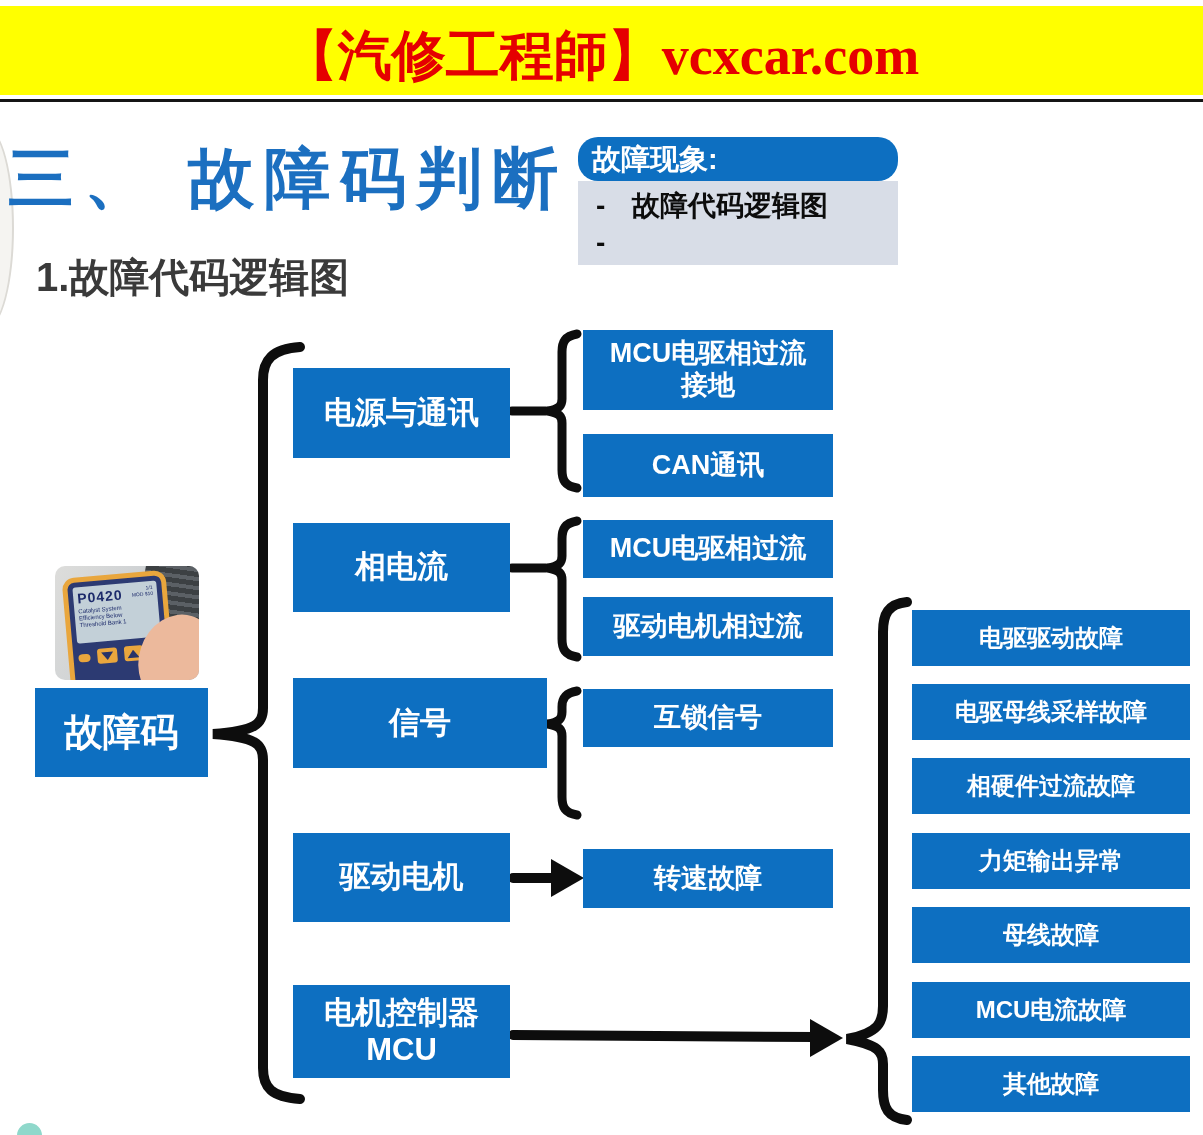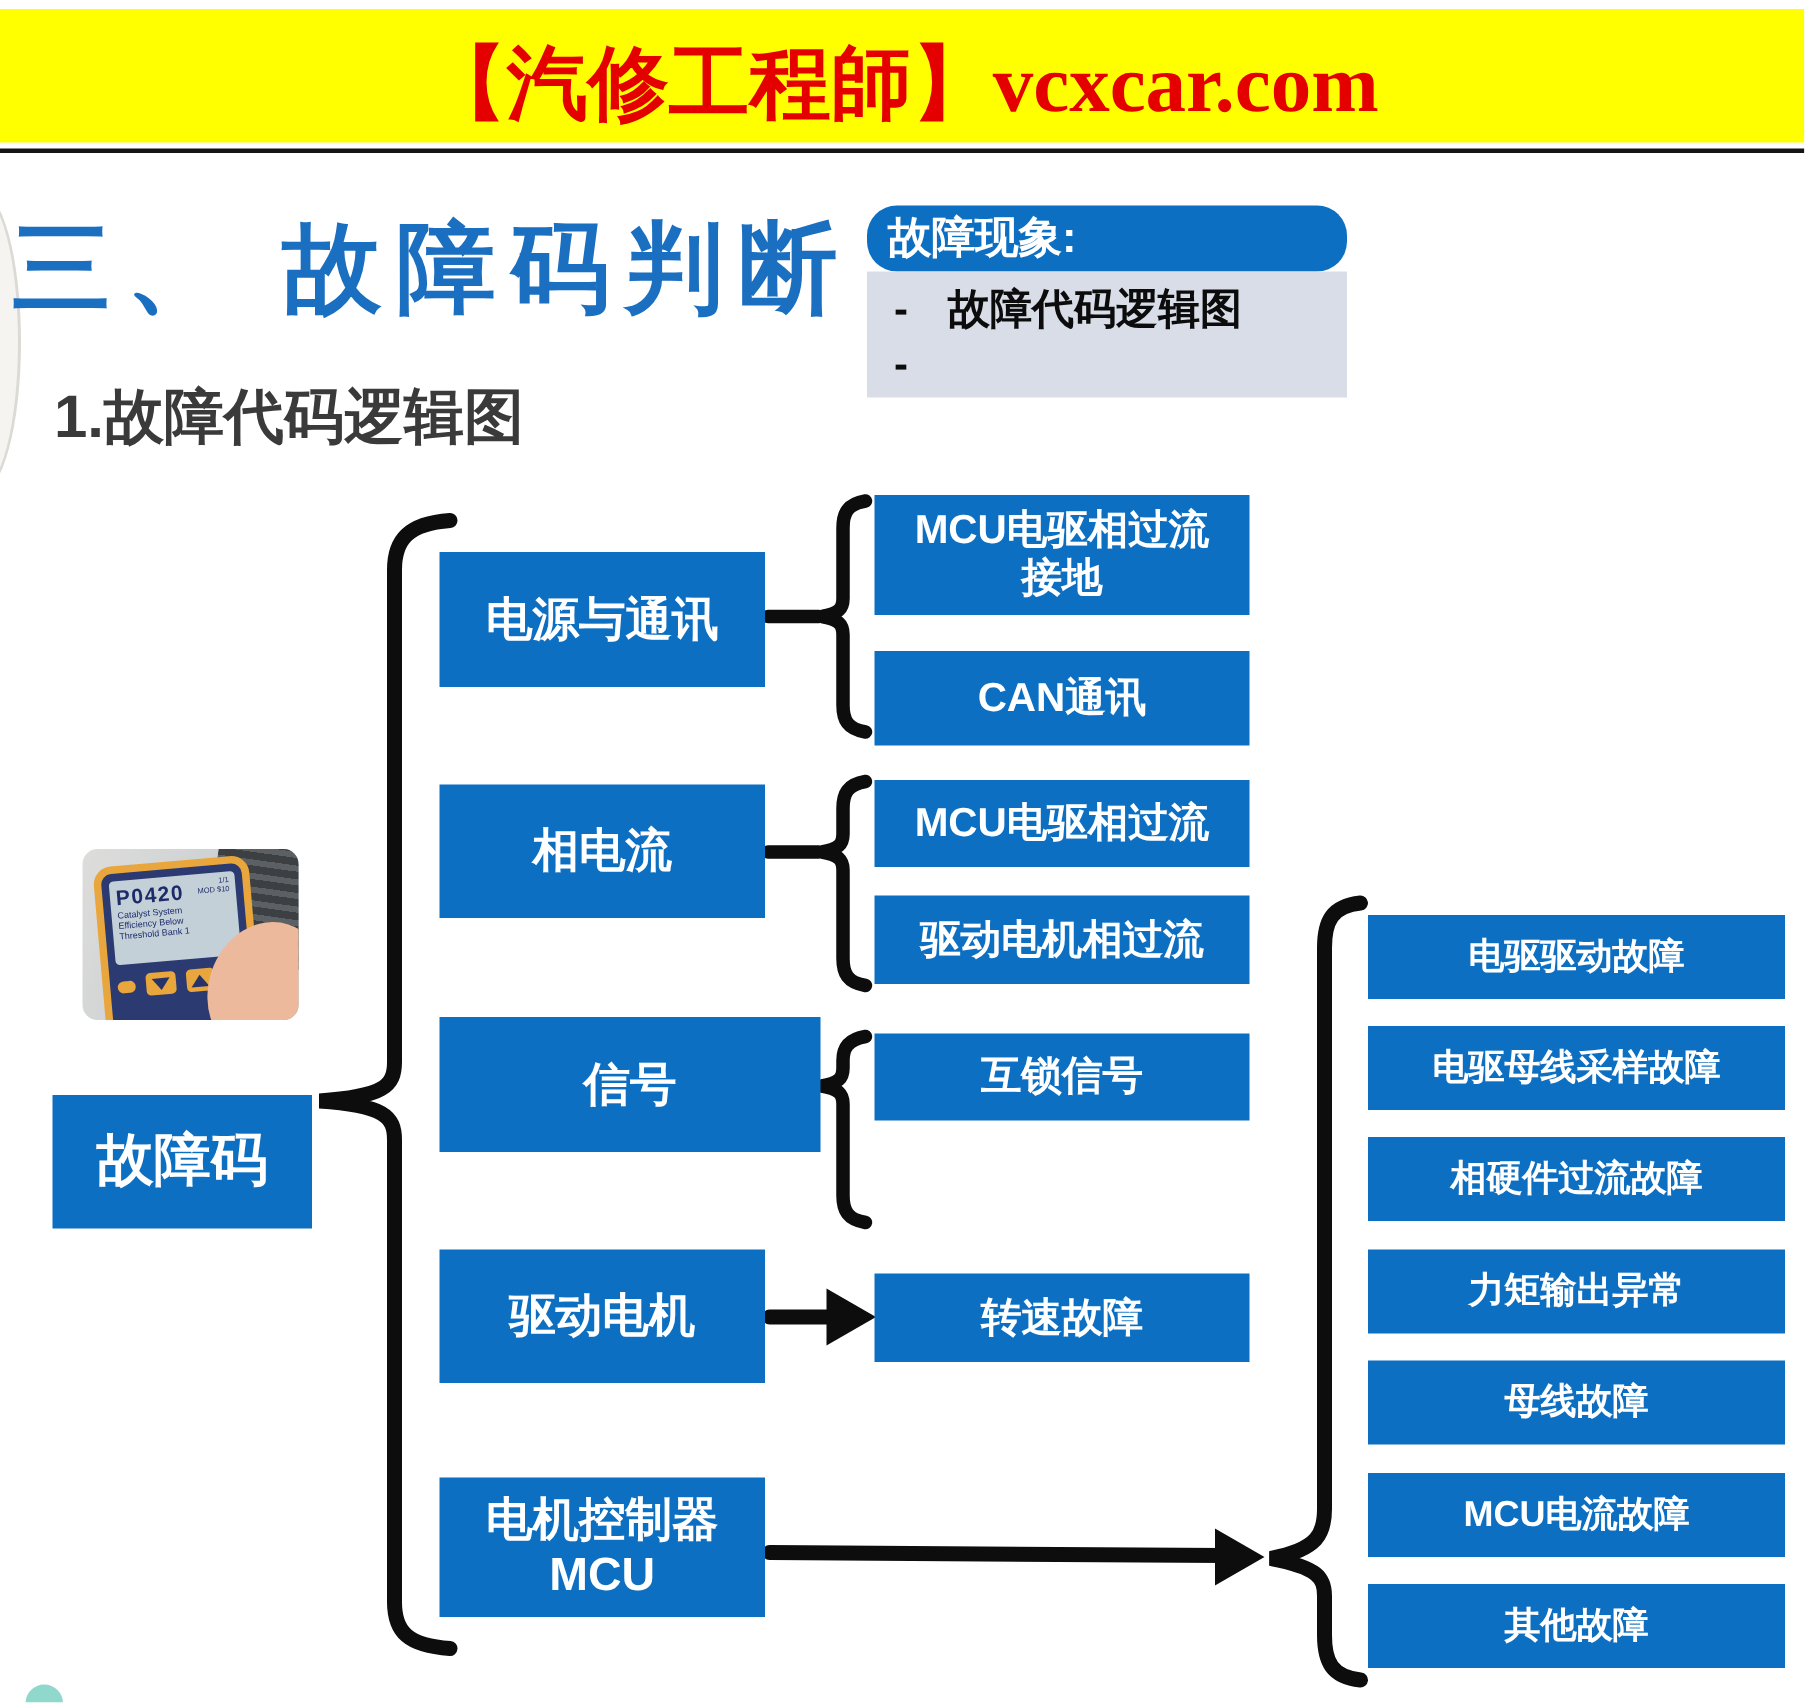--- a/index.html
+++ b/index.html
@@ -46,21 +46,21 @@
     box-sizing:border-box;padding:6px 0 0 18px;
   }
   .phen-row{display:flex;align-items:baseline;color:#0c0c0c;font-weight:bold;font-size:28px;line-height:37px;}
   .phen-row .dash{width:36px;}
   
   .node{
     position:absolute;background:var(--node-blue);color:#ffffff;font-weight:bold;
     display:flex;align-items:center;justify-content:center;text-align:center;
     white-space:pre-line;line-height:1.18;
   }
-  .root-node{font-size:38px;margin-top:42px;}
+  .root-node{font-size:38px;}
   .cat{font-size:31px;}
   .sub{font-size:27px;}
   .leaf{font-size:24px;}
   .links{position:absolute;left:0;top:0;width:1203px;height:1135px;pointer-events:none;}
   
   .photo{
     position:absolute;left:55px;top:566px;width:144px;height:114px;border-radius:10px;overflow:hidden;
     background:linear-gradient(115deg,#dddddb 0%,#cfd2d4 45%,#9aa0a4 100%);
   }
   .photo .vent{

